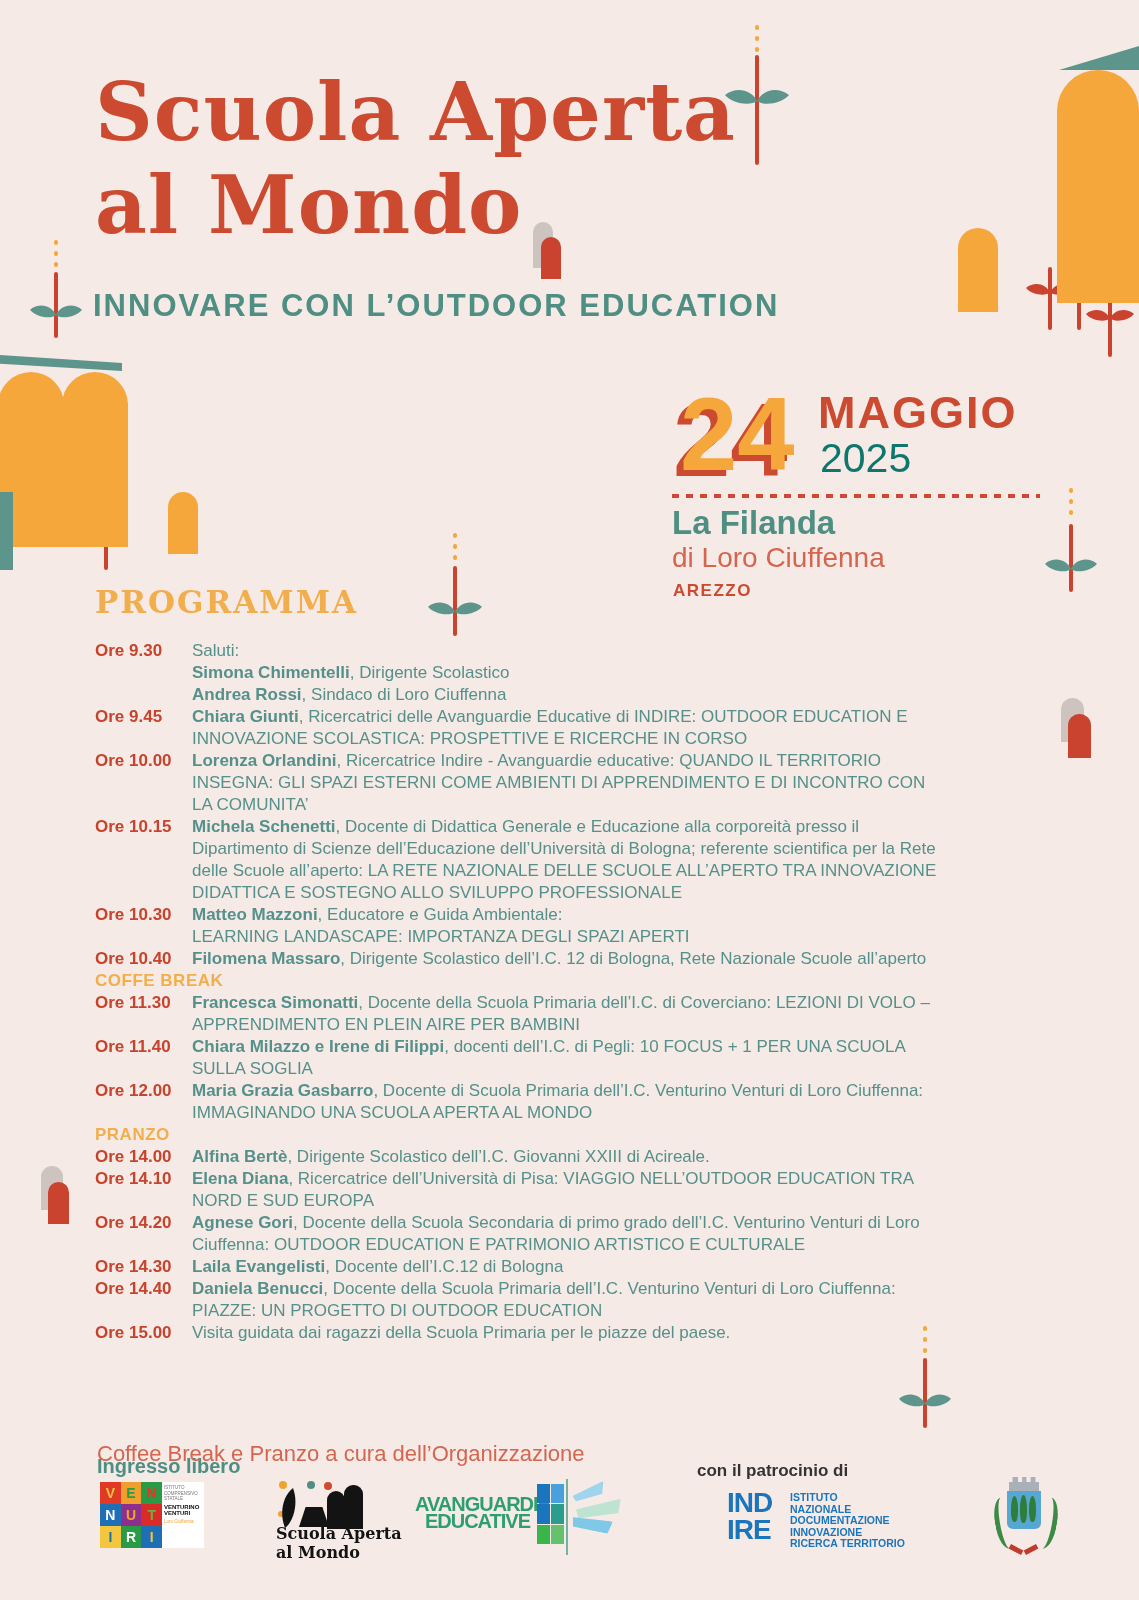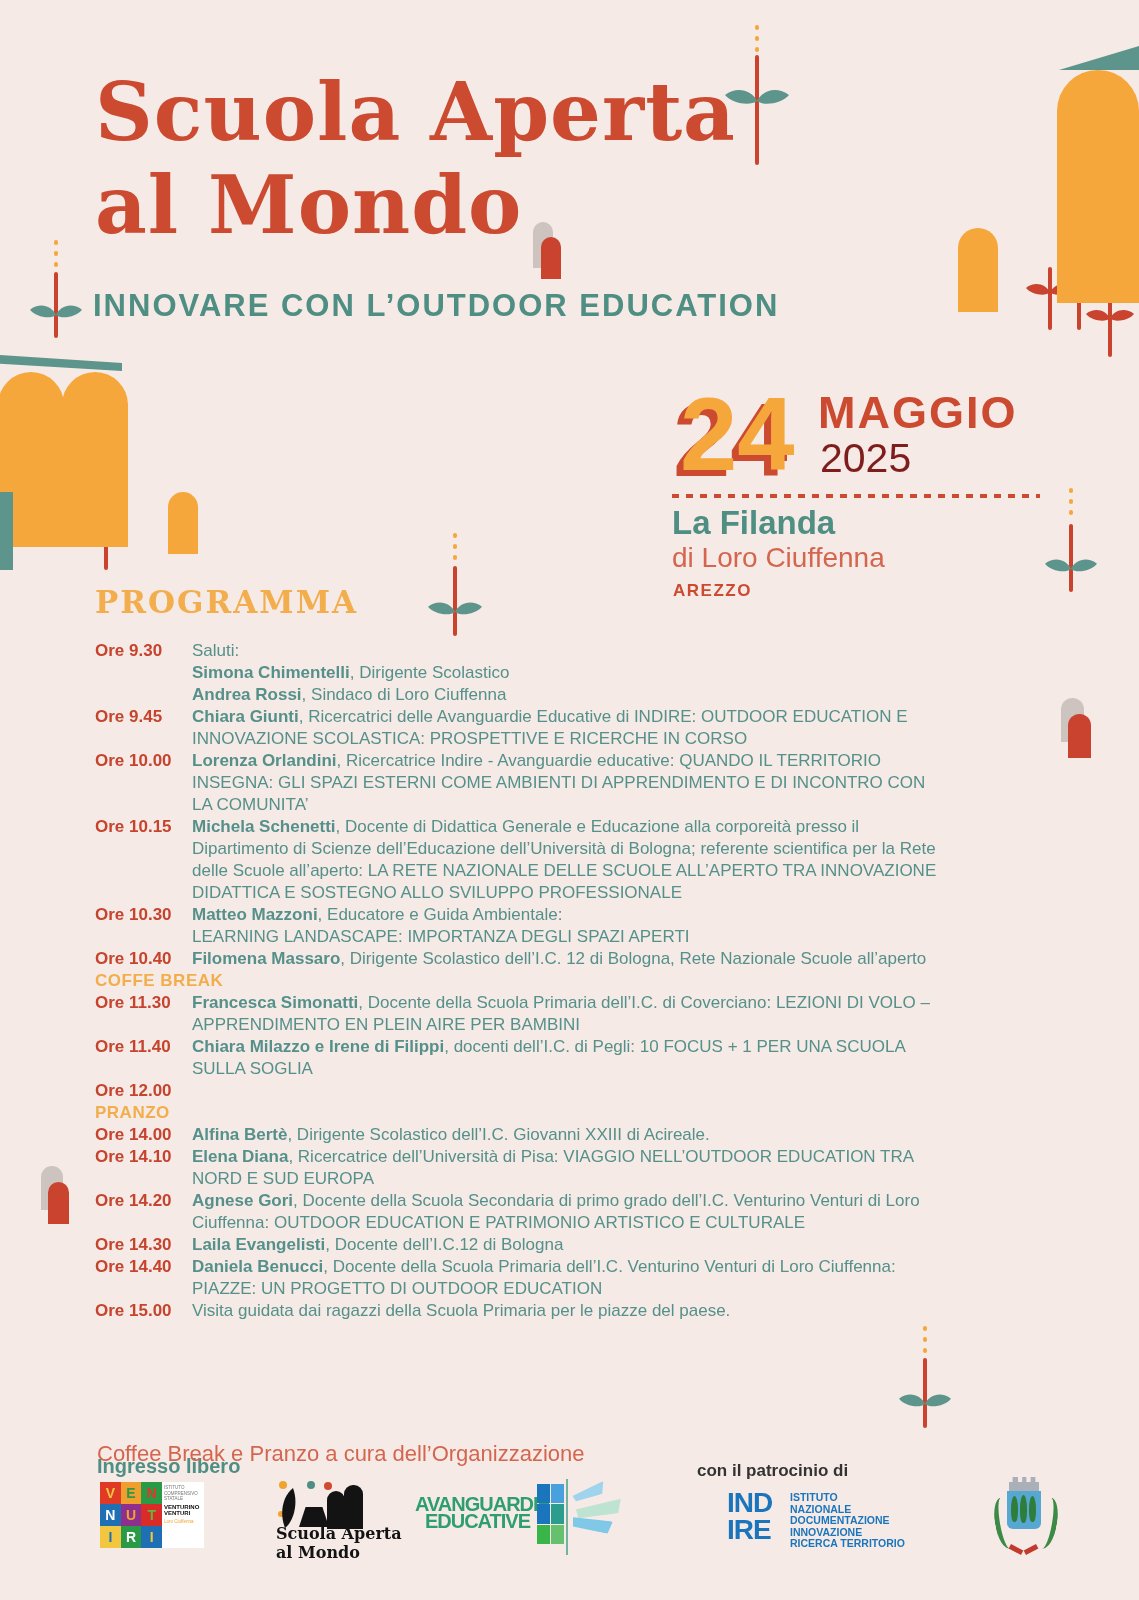--- a/index.html
+++ b/index.html
@@ -13,21 +13,21 @@
     left:95px;top:66px;font-family:"DejaVu Serif",serif;font-weight:700;
     font-size:80px;line-height:93px;color:#cb4a30;letter-spacing:1px;white-space:pre-line;
   }
   .subtitle{
     left:93px;top:288px;font-size:31px;font-weight:800;color:#4f8e82;letter-spacing:2px;
   }
   
   .day{left:666px;top:383px;font-size:103px;font-weight:800;color:#f5a73c;line-height:1;
        text-shadow:-7px 6px 0 #cb4a30;margin-left:14px;}
   .month{left:818px;top:390px;font-size:45px;font-weight:800;color:#cb4a30;letter-spacing:2px;line-height:1;}
-  .year{left:820px;top:438px;font-size:41px;color:#7f1d1d;line-height:1;}
+  .year{left:820px;top:438px;font-size:41px;color:#0f766e;line-height:1;}
   .dashline{left:672px;top:494px;width:368px;height:4px;
     background:repeating-linear-gradient(90deg,#cb4a30 0 7px,transparent 7px 14px);}
   .vname{left:672px;top:504px;font-size:33px;font-weight:800;color:#4f8e82;}
   .vsub{left:672px;top:542px;font-size:28px;font-weight:400;color:#d4664f;}
   .vcity{left:673px;top:581px;font-size:17px;font-weight:700;color:#cb4a30;letter-spacing:1.5px;}
   
   .programma{left:95px;top:584px;font-family:"DejaVu Serif",serif;font-weight:700;
     font-size:31px;color:#f2ae4c;letter-spacing:2px;}
   #schedule{left:95px;top:640px;width:915px;font-size:17px;line-height:22px;color:#55908a;}
   .sched-row{display:flex;}
@@ -205,20 +205,23 @@
         </div>
       </div>
       <div class="sched-row">
         <div class="sched-time">Ore 11.40</div>
         <div class="sched-content">
           <div class="sched-line"><b>Chiara Milazzo e Irene di Filippi</b>, docenti dell’I.C. di Pegli: 10 FOCUS + 1 PER UNA SCUOLA SULLA SOGLIA</div>
         </div>
       </div>
       <div class="sched-row">
         <div class="sched-time">Ore 12.00</div>
+        <div class="sched-content">
+          <div class="sched-line"><b>Maria Grazia Gasbarro</b>, Docente di Scuola Primaria dell’I.C. Venturino Venturi di Loro Ciuffenna: IMMAGINANDO UNA SCUOLA APERTA AL MONDO</div>
+        </div>
       </div>
       <div class="sched-section">PRANZO</div>
       <div class="sched-row">
         <div class="sched-time">Ore 14.00</div>
         <div class="sched-content">
           <div class="sched-line"><b>Alfina Bertè</b>, Dirigente Scolastico dell’I.C. Giovanni XXIII di Acireale.</div>
         </div>
       </div>
       <div class="sched-row">
         <div class="sched-time">Ore 14.10</div>

